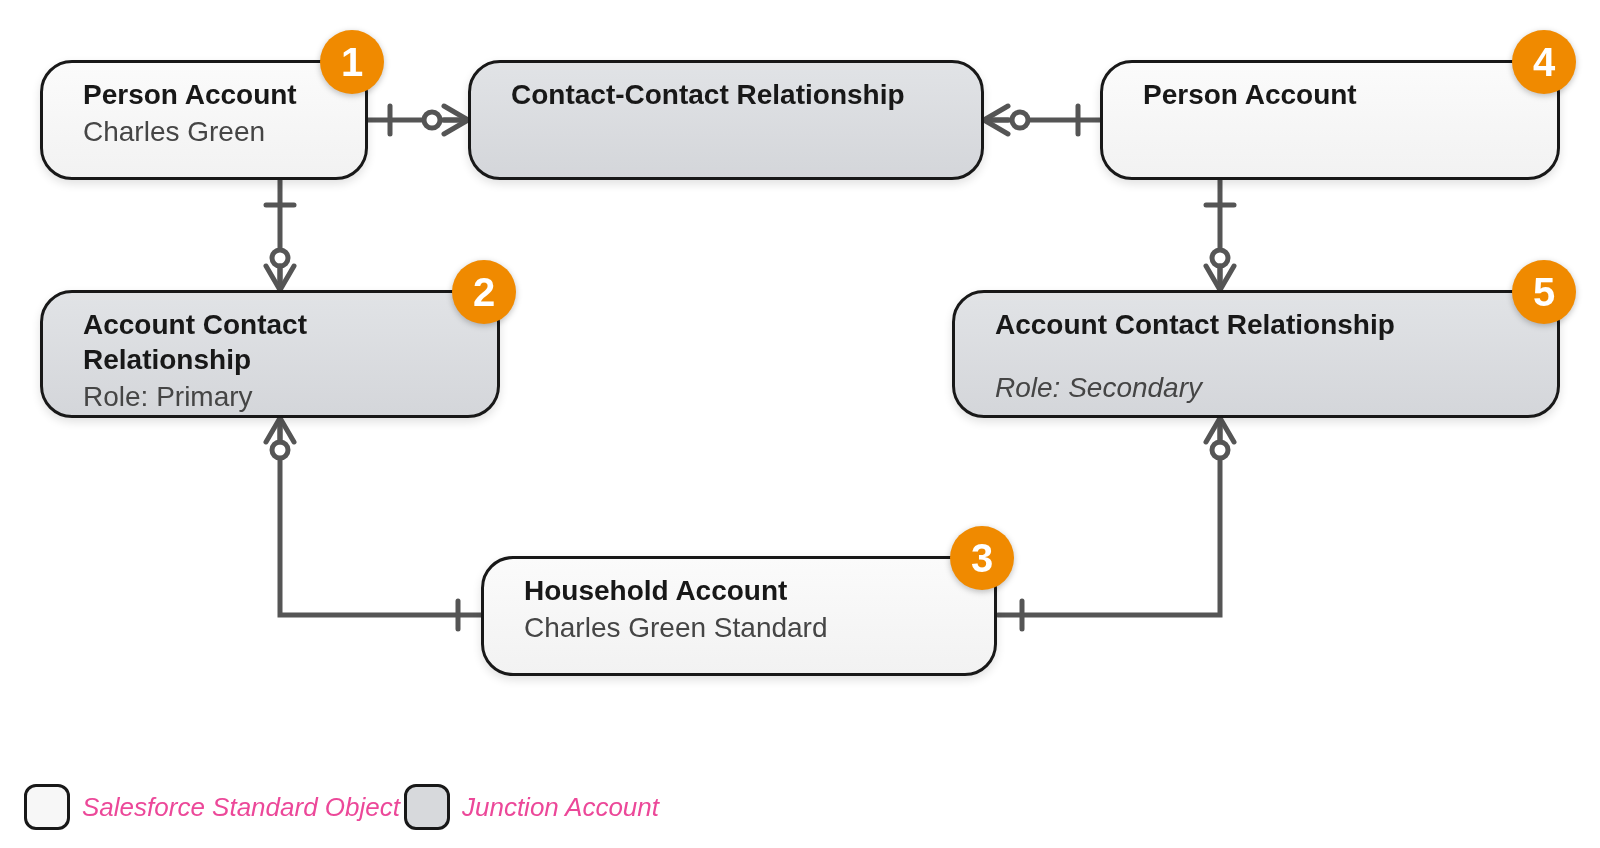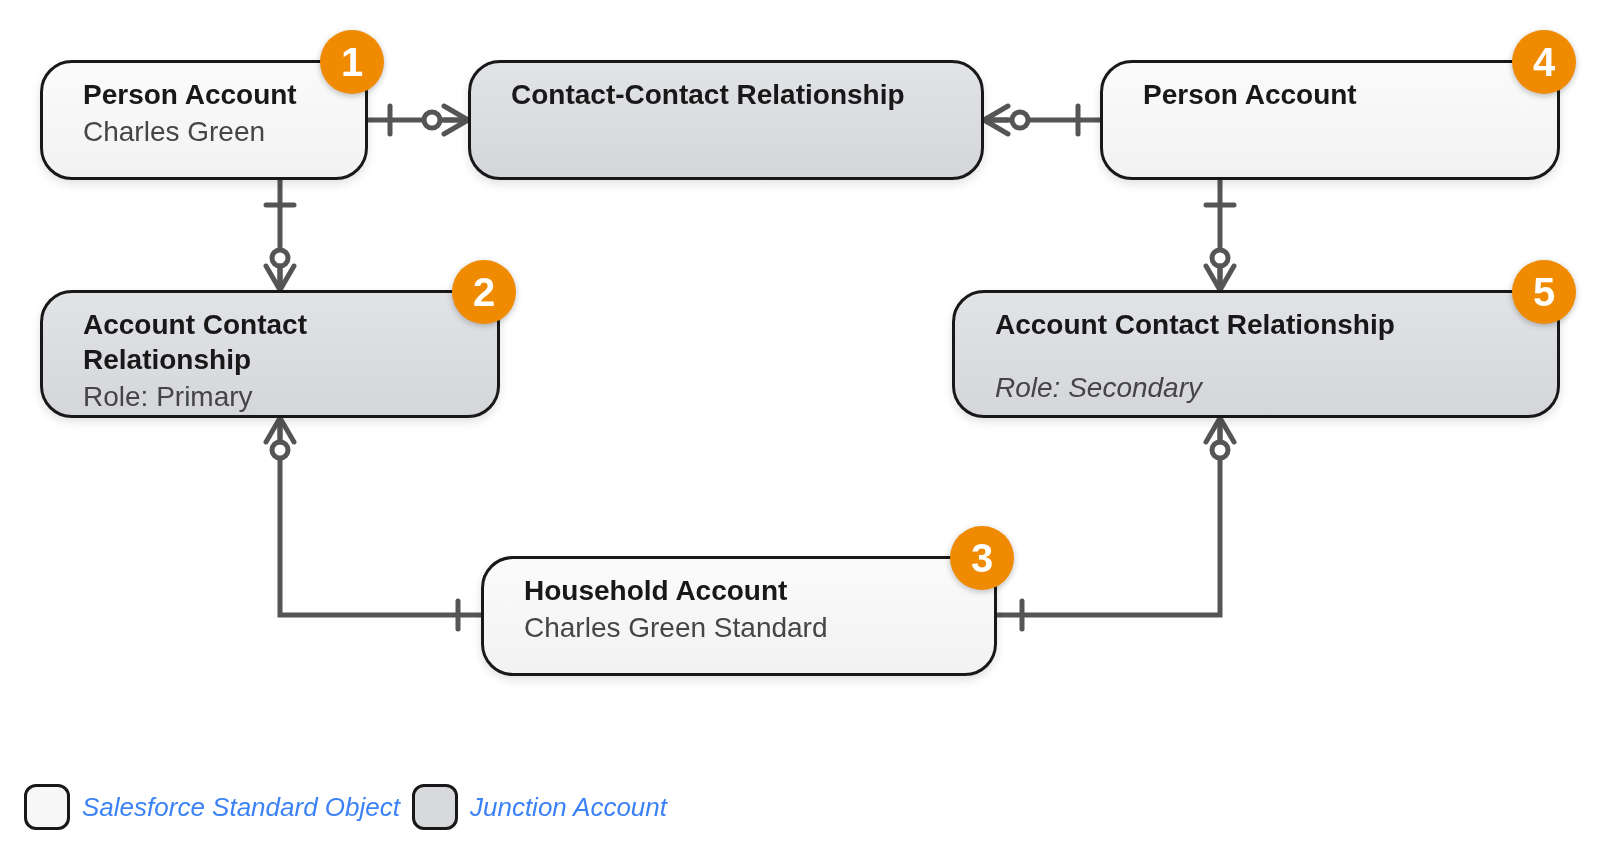--- a/index.html
+++ b/index.html
@@ -61,24 +61,24 @@
     justify-content: center;
     box-shadow: 0 2px 6px rgba(0,0,0,0.25);
     z-index: 5;
   }
   .legend {
     position: absolute;
     left: 24px;
     bottom: 18px;
     display: flex;
     align-items: flex-start;
-    gap: 12px;
+    gap: 4px;
     font-size: 26px;
     font-style: italic;
-    color: #3b82f6;
+    color: #ec4899;
   }
   .legend .swatch {
     width: 40px;
     height: 40px;
     border: 3px solid #181818;
     border-radius: 12px;
     display: inline-block;
     margin-right: 4px;
   }
   .legend .swatch.standard { background: #f7f7f7; }

